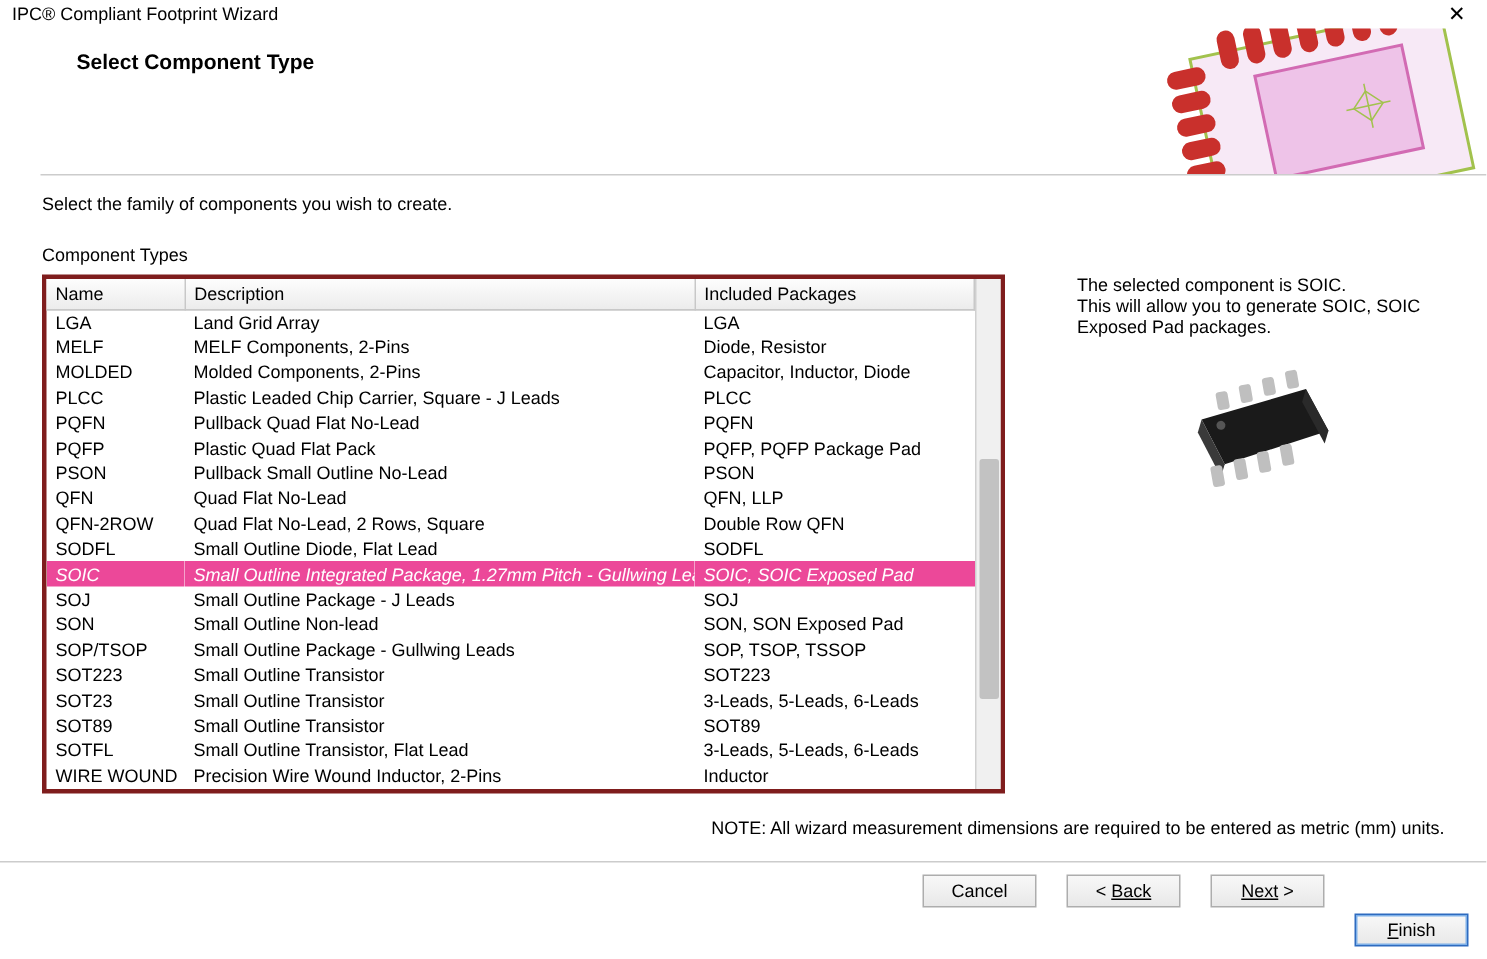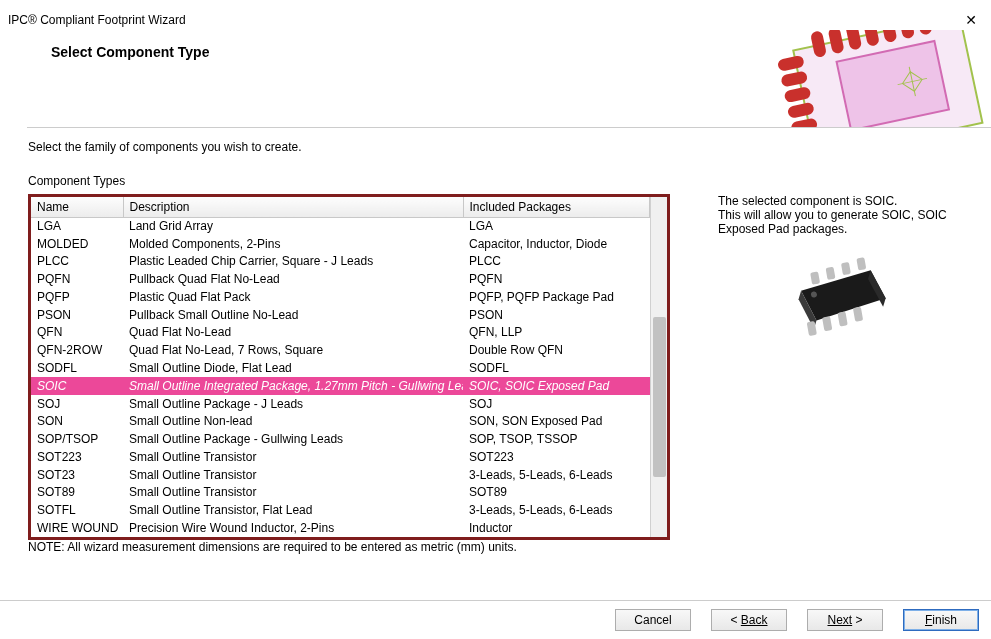--- a/index.html
+++ b/index.html
@@ -11,21 +11,21 @@
     color: #000;
     width: 991px;
     height: 639px;
     overflow: hidden;
     position: relative;
   }
   .titlebar {
     display: flex;
     justify-content: space-between;
     align-items: center;
-    padding: 12px 8px 2px 8px;
+    padding: 1px 8px 2px 8px;
     font-size: 12px;
   }
   .close-btn {
     font-size: 14px;
     cursor: pointer;
     padding: 0 6px;
   }
   .header-area {
     position: relative;
     height: 98px;
@@ -101,20 +101,22 @@
     background: #c2c2c2;
     border-radius: 2px;
     top: 120px;
     height: 160px;
   }
   .side-info {
     flex: 1;
     padding-top: 0;
   }
   .note {
+    margin-top: 16px;
+    text-align: right;
   }
   .footer {
     position: absolute;
     bottom: 0;
     left: 0;
     right: 0;
     border-top: 1px solid #ccc;
     padding: 8px 12px;
     display: flex;
     justify-content: flex-end;
@@ -126,20 +128,21 @@
     height: 22px;
     border: 1px solid #adadad;
     background: linear-gradient(#f8f8f8, #e8e8e8);
     font-size: 12px;
     cursor: pointer;
     text-align: center;
   }
   .btn.primary {
     border: 1px solid #2e6bbf;
     box-shadow: 0 0 0 1px #7eb0e8 inset;
+    margin-top: 26px;
   }
   .accel { text-decoration: underline; }
   .chip-svg { display:block; margin: 18px auto 0; }
 </style>
 </head>
 <body>
 
 <div class="titlebar">
   <span>IPC® Compliant Footprint Wizard</span>
   <span class="close-btn">✕</span>
@@ -192,20 +195,25 @@
             <th>Included Packages</th>
           </tr>
         </thead>
         <tbody id="table-body">
             <tr>
               <td>LGA</td>
               <td>Land Grid Array</td>
               <td>LGA</td>
             </tr>
             <tr>
+              <td>MELF</td>
+              <td>MELF Components, 2-Pins</td>
+              <td>Diode, Resistor</td>
+            </tr>
+            <tr>
               <td>MOLDED</td>
               <td>Molded Components, 2-Pins</td>
               <td>Capacitor, Inductor, Diode</td>
             </tr>
             <tr>
               <td>PLCC</td>
               <td>Plastic Leaded Chip Carrier, Square - J Leads</td>
               <td>PLCC</td>
             </tr>
             <tr>
@@ -223,21 +231,21 @@
               <td>Pullback Small Outline No-Lead</td>
               <td>PSON</td>
             </tr>
             <tr>
               <td>QFN</td>
               <td>Quad Flat No-Lead</td>
               <td>QFN, LLP</td>
             </tr>
             <tr>
               <td>QFN-2ROW</td>
-              <td>Quad Flat No-Lead, 7 Rows, Square</td>
+              <td>Quad Flat No-Lead, 2 Rows, Square</td>
               <td>Double Row QFN</td>
             </tr>
             <tr>
               <td>SODFL</td>
               <td>Small Outline Diode, Flat Lead</td>
               <td>SODFL</td>
             </tr>
             <tr class="selected">
               <td>SOIC</td>
               <td>Small Outline Integrated Package, 1.27mm Pitch - Gullwing Leads</td>

